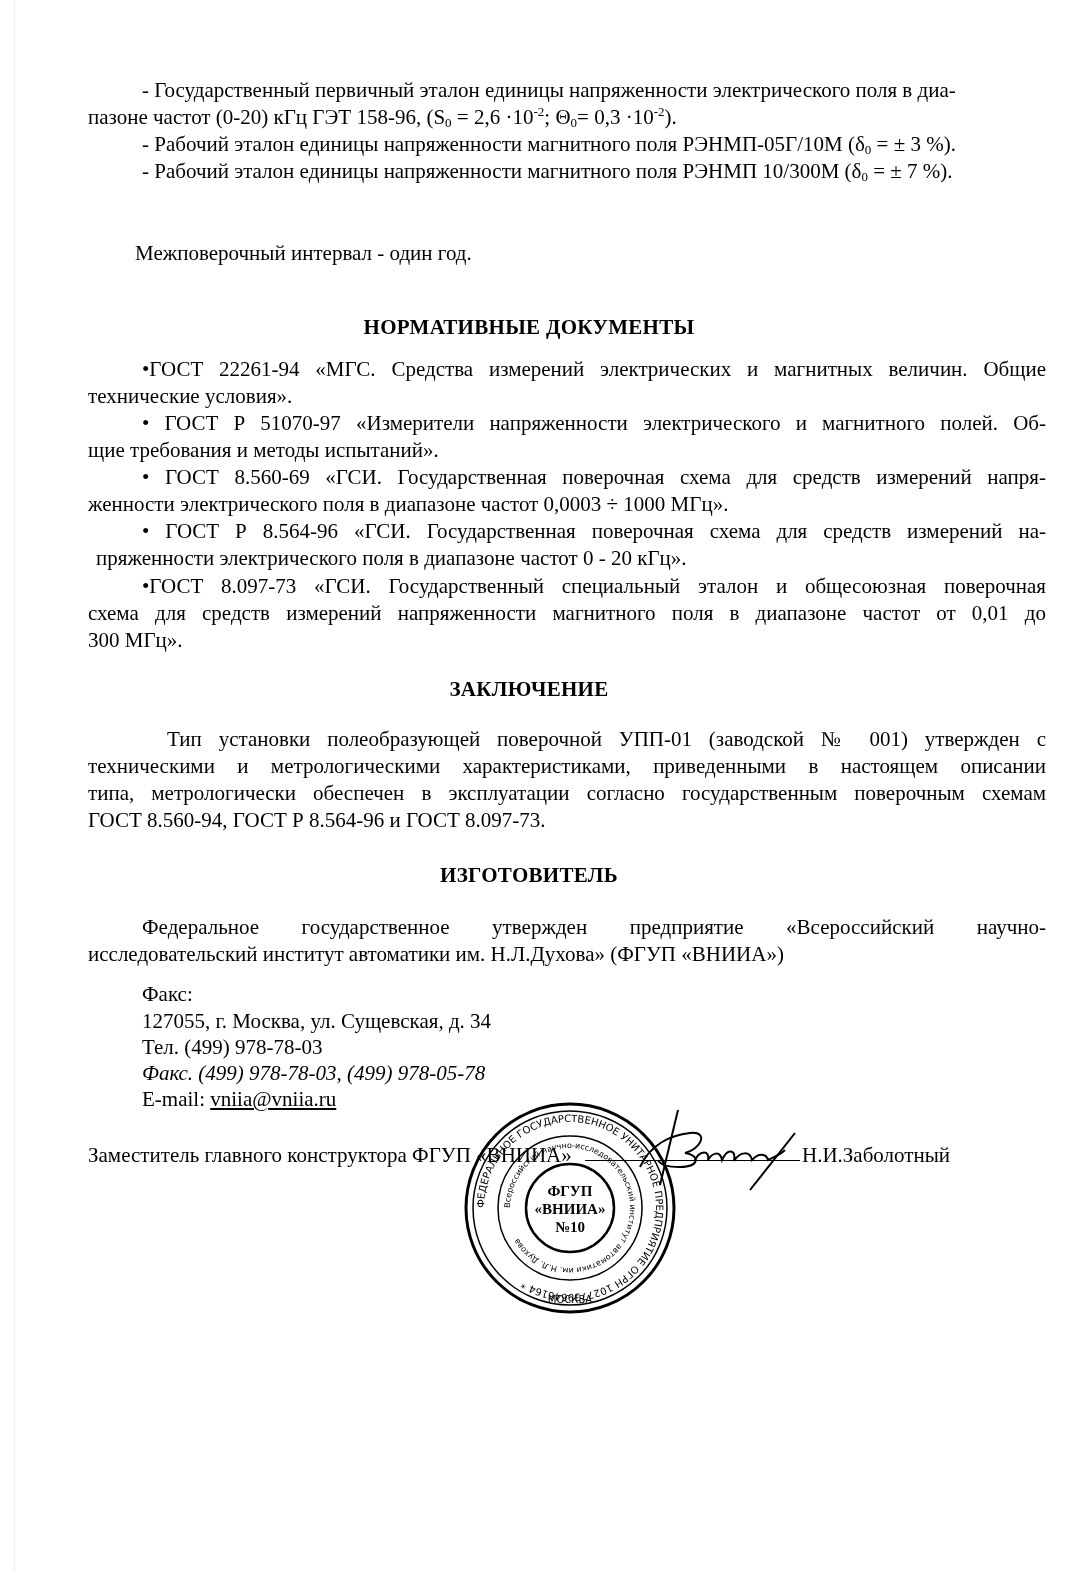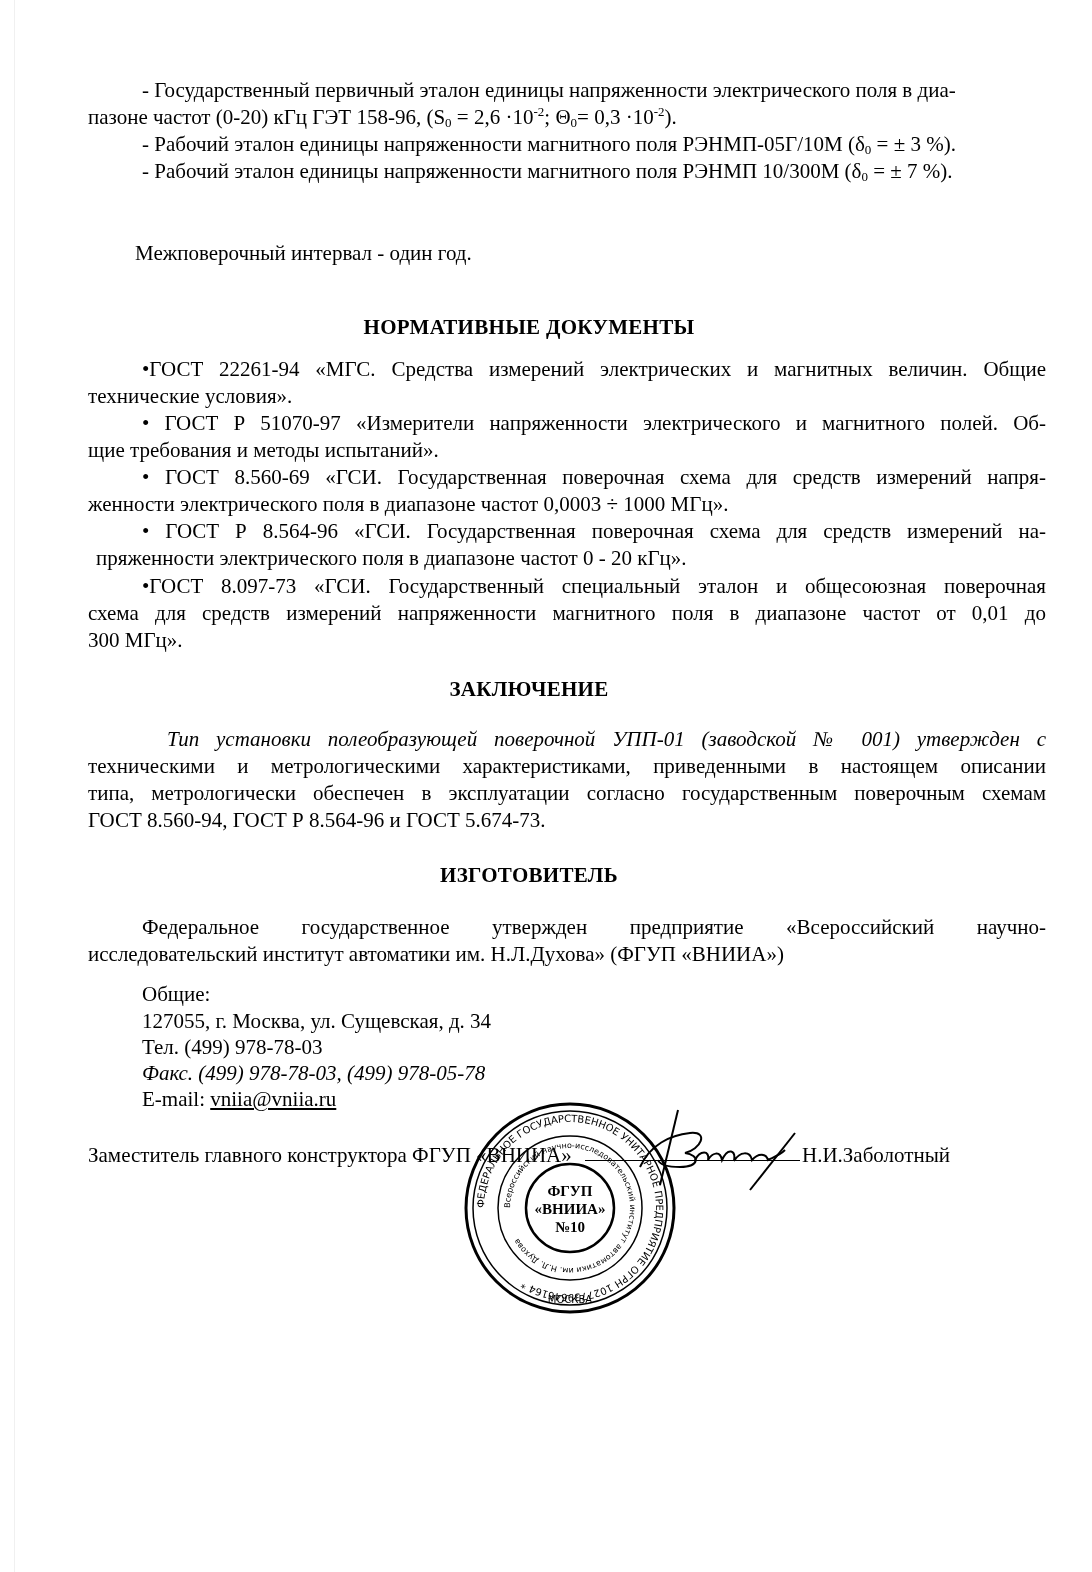--- a/index.html
+++ b/index.html
@@ -37,29 +37,29 @@
 <div class="line" style="left:88px; top:437px;">щие требования и методы испытаний».</div>
 <div class="just" style="top:464px; left:142px; width:904px;">• ГОСТ 8.560-69 «ГСИ. Государственная поверочная схема для средств измерений напря-</div>
 <div class="line" style="left:88px; top:491px;">женности электрического поля  в диапазоне частот 0,0003 ÷ 1000 МГц».</div>
 <div class="just" style="top:518px; left:142px; width:904px;">• ГОСТ Р 8.564-96 «ГСИ. Государственная поверочная схема для средств измерений на-</div>
 <div class="line" style="left:96px; top:545px;">пряженности электрического поля  в диапазоне частот 0 - 20 кГц».</div>
 <div class="just" style="top:573px; left:142px; width:904px;">•ГОСТ 8.097-73 «ГСИ. Государственный специальный эталон и общесоюзная поверочная</div>
 <div class="just" style="top:600px;">схема для средств измерений напряженности магнитного поля в диапазоне частот от 0,01 до</div>
 <div class="line" style="left:88px; top:627px;">300 МГц».</div>
 
 <div class="heading" style="top:677px;text-align:center;">ЗАКЛЮЧЕНИЕ</div>
-<div class="just" style="top:726px; left:167px; width:879px;font-style:italic;">Тип установки полеобразующей поверочной УПП-01 (заводской № 001) утвержден с</div>
+<div class="just" style="top:726px; left:167px; width:879px;">Тип установки полеобразующей поверочной УПП-01 (заводской № 001) утвержден с</div>
 <div class="just" style="top:753px;">техническими и метрологическими характеристиками, приведенными в настоящем описании</div>
 <div class="just" style="top:780px;">типа, метрологически обеспечен в эксплуатации согласно государственным поверочным схемам</div>
-<div class="line" style="left:88px; top:807px;">ГОСТ 8.560-94, ГОСТ Р 8.564-96 и ГОСТ 5.674-73.</div>
+<div class="line" style="left:88px; top:807px;">ГОСТ 8.560-94, ГОСТ Р 8.564-96 и ГОСТ 8.097-73.</div>
 
 <div class="heading" style="top:863px;">ИЗГОТОВИТЕЛЬ</div>
 <div class="just" style="top:914px; left:142px; width:904px;">Федеральное государственное утвержден предприятие «Всероссийский научно-</div>
 <div class="line" style="left:88px; top:941px;">исследовательский  институт автоматики им. Н.Л.Духова» (ФГУП «ВНИИА»)</div>
-<div class="line" style="left:142px; top:981px;">Общие:</div>
+<div class="line" style="left:142px; top:981px;">Факс:</div>
 <div class="line" style="left:142px; top:1008px;">127055, г. Москва,  ул. Сущевская, д. 34</div>
 <div class="line" style="left:142px; top:1034px;">Тел. (499) 978-78-03</div>
 <div class="line" style="left:142px; top:1060px;font-style:italic;">Факс. (499) 978-78-03, (499) 978-05-78</div>
 <div class="line" style="left:142px; top:1086px;"><span>E-mail: </span><span class="email">vniia@vniia.ru</span></div>
 
 <div class="line" style="left:88px; top:1142px;">Заместитель главного конструктора ФГУП «ВНИИА»</div>
 <div class="sigline"></div>
 <div class="line" style="left:802px; top:1142px;">Н.И.Заболотный</div>
 
 <svg class="stamp" viewBox="0 0 220 215">

